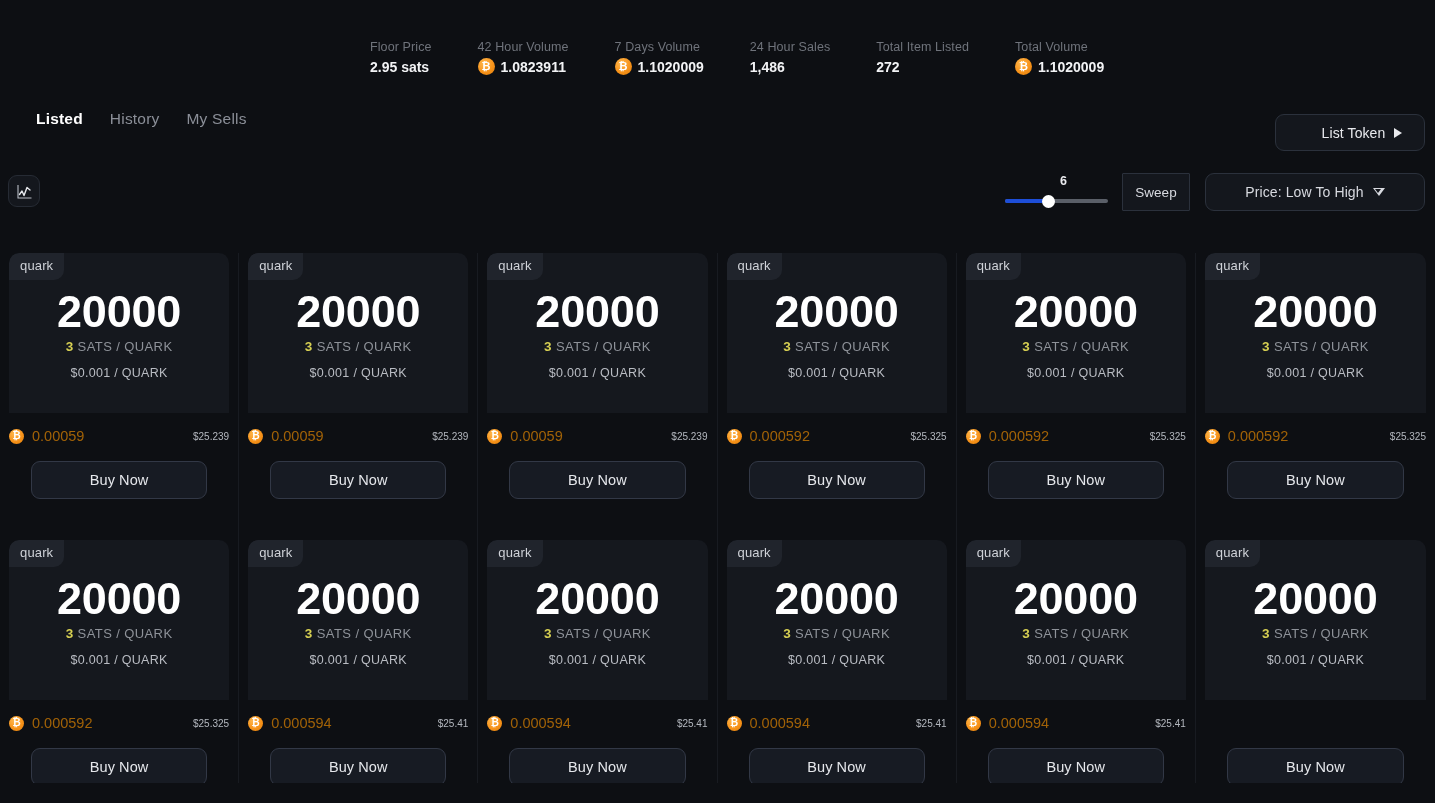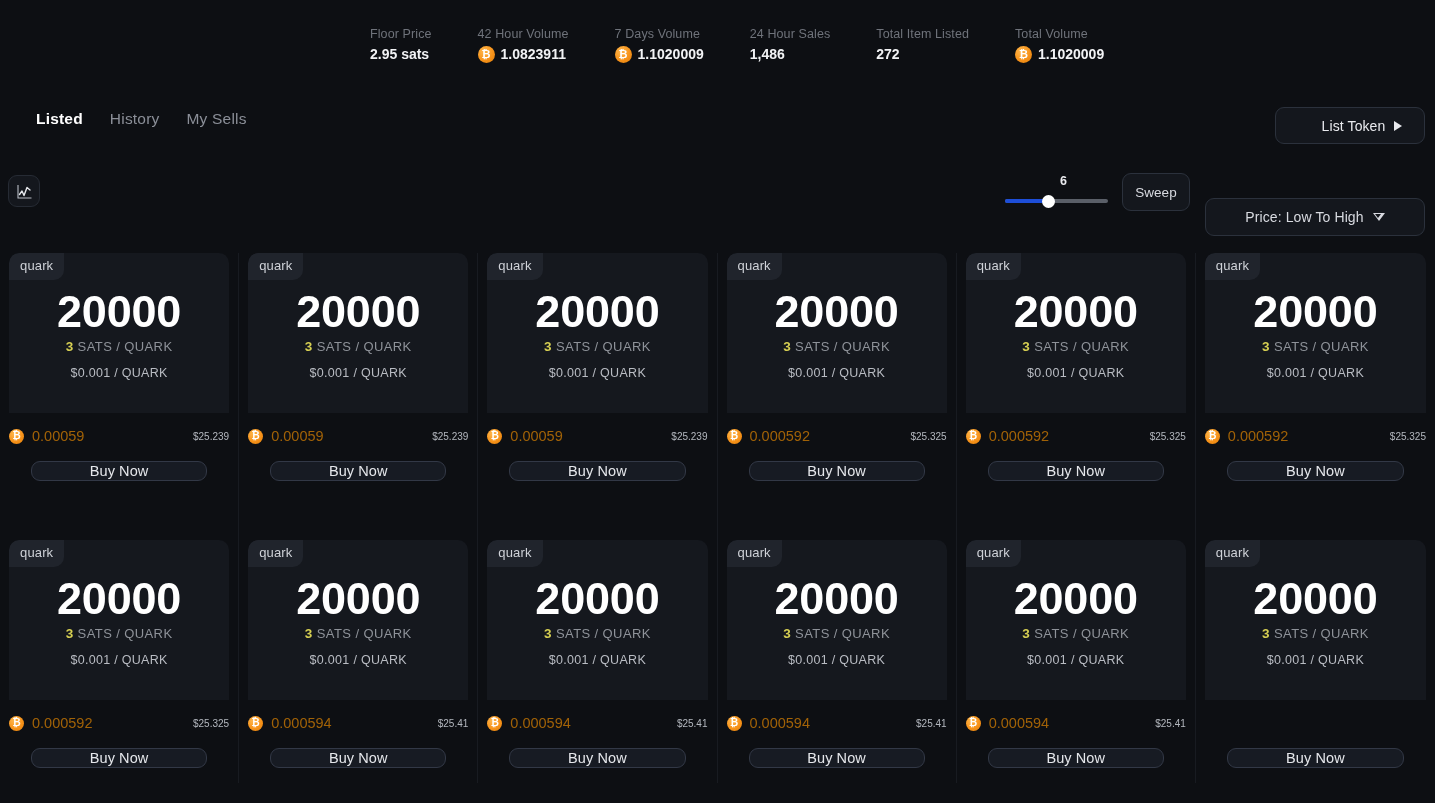--- a/index.html
+++ b/index.html
@@ -19,21 +19,21 @@
     background: #0d0f13;
   }
 
   
   .stats-bar {
     position: absolute;
     left: 0; top: 0;
     width: 1317px;
     height: 88px;
     display: flex;
-    align-items: flex-start;
+    align-items: center;
     padding-left: 370px;
     padding-top: 26px;
   }
   .stat {
     margin-right: 46px;
     display: flex;
     flex-direction: column;
     white-space: nowrap;
   }
   .stat-label {
@@ -97,21 +97,21 @@
     cursor: pointer;
     letter-spacing: .2px;
   }
   .tab.active {
     color: #ffffff;
     font-weight: 700;
   }
 
   .list-token-btn {
     position: absolute;
-    right: 10px; top: 12px;
+    right: 10px; top: 19px;
     width: 150px; height: 37px;
     border: 1px solid #2b313c;
     border-radius: 9px;
     background: #14171d;
     color: #e9eaee;
     font-size: 14px;
     font-family: "Liberation Sans", sans-serif;
     display: flex;
     align-items: center;
     justify-content: center;
@@ -187,21 +187,21 @@
     border-radius: 50%;
     background: #ffffff;
     cursor: grab;
   }
 
   .sweep-btn {
     position: absolute;
     left: 1122px; top: 5px;
     width: 68px; height: 38px;
     border: 1px solid #2b313c;
-    border-radius: 9px;
+    border-radius: 1px;
     background: #14171d;
     color: #d8dae0;
     font-size: 13.5px;
     font-family: "Liberation Sans", sans-serif;
     cursor: pointer;
     display: flex; align-items: center; justify-content: center;
   }
 
   .sort-btn {
     position: absolute;
@@ -210,21 +210,20 @@
     border: 1px solid #2b313c;
     border-radius: 9px;
     background: #14171d;
     color: #d8dae0;
     font-size: 14px;
     font-family: "Liberation Sans", sans-serif;
     cursor: pointer;
     display: flex; align-items: center; justify-content: center;
     gap: 9px;
     letter-spacing: .1px;
-    margin-top: 25px;
   }
   .caret-down {
     width: 0; height: 0;
     border-left: 6px solid transparent;
     border-right: 6px solid transparent;
     border-top: 8px solid transparent;
     position: relative;
     display: inline-block;
   }
   .caret-down::before {
@@ -336,21 +335,21 @@
     font-weight: 400;
   }
   .card-usd {
     font-size: 10px;
     color: #b4b8bf;
   }
 
   .buy-btn {
     position: absolute;
     left: 31px; right: 31px; top: 208px;
-    height: 20px;
+    height: 38px;
     border: 1px solid #323846;
     border-radius: 9px;
     background: #171b23;
     color: #e5e7eb;
     font-size: 14.5px;
     font-family: "Liberation Sans", sans-serif;
     cursor: pointer;
     display: flex; align-items: center; justify-content: center;
     letter-spacing: .1px;
   }

